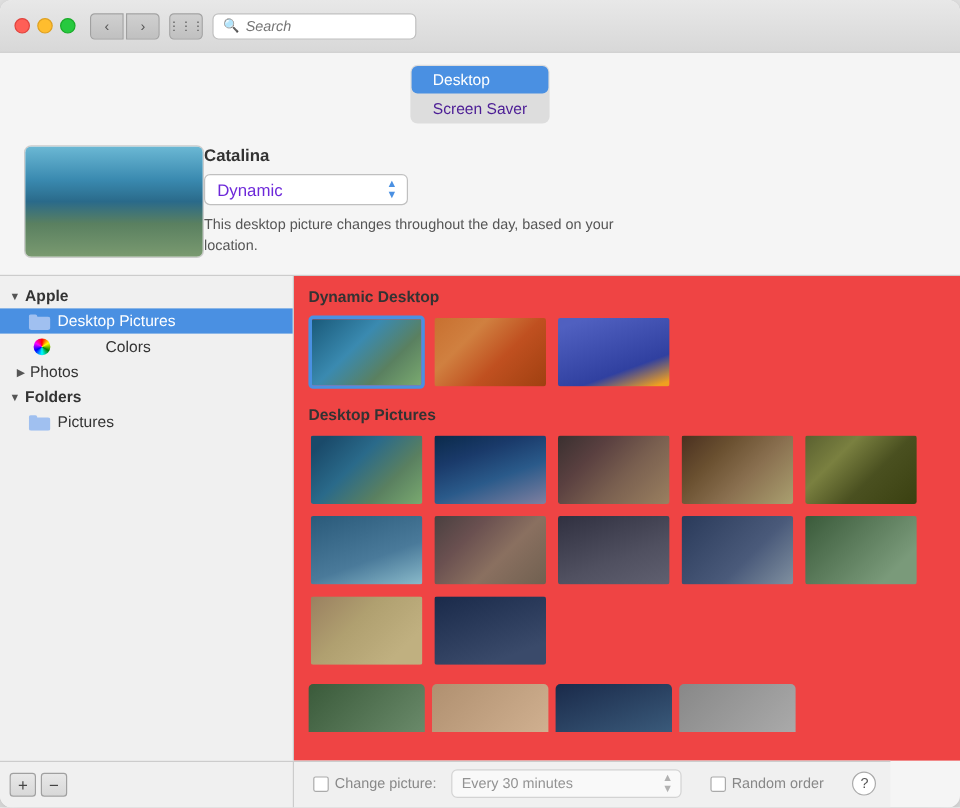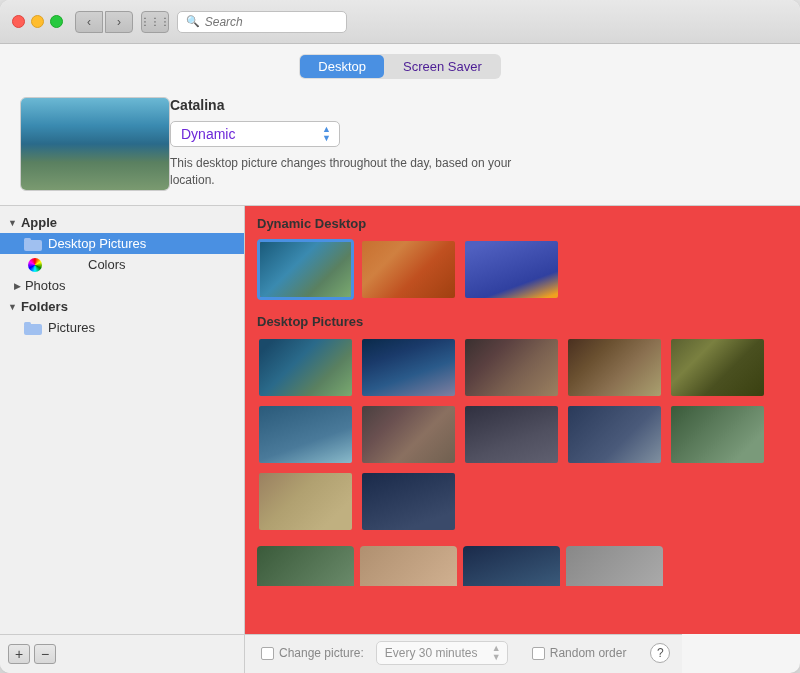--- a/index.html
+++ b/index.html
@@ -123,20 +123,21 @@
       padding: 10px 0 8px;
       background: #f5f5f5;
       flex-shrink: 0;
     }
     .tab-group {
       display: flex;
       background: #ddd;
       border-radius: 6px;
       padding: 1px;
       gap: 1px;
+      flex-direction: column;
     }
     .tab {
       padding: 4px 18px;
       border-radius: 5px;
       font-size: 13px;
       cursor: pointer;
       font-weight: 500;
     }
     .tab.active {
       background: #4a90e2;
@@ -409,21 +410,21 @@
       background: white;
     }
     .interval-dropdown {
       display: flex;
       align-items: center;
       justify-content: space-between;
       background: white;
       border: 1px solid #c0c0c0;
       border-radius: 5px;
       padding: 2px 6px 2px 8px;
-      width: 132px;
+      width: 192px;
       cursor: pointer;
       opacity: 0.6;
     }
     .interval-label {
       font-size: 12px;
       color: #555;
     }
     .help-btn {
       width: 20px;
       height: 20px;

